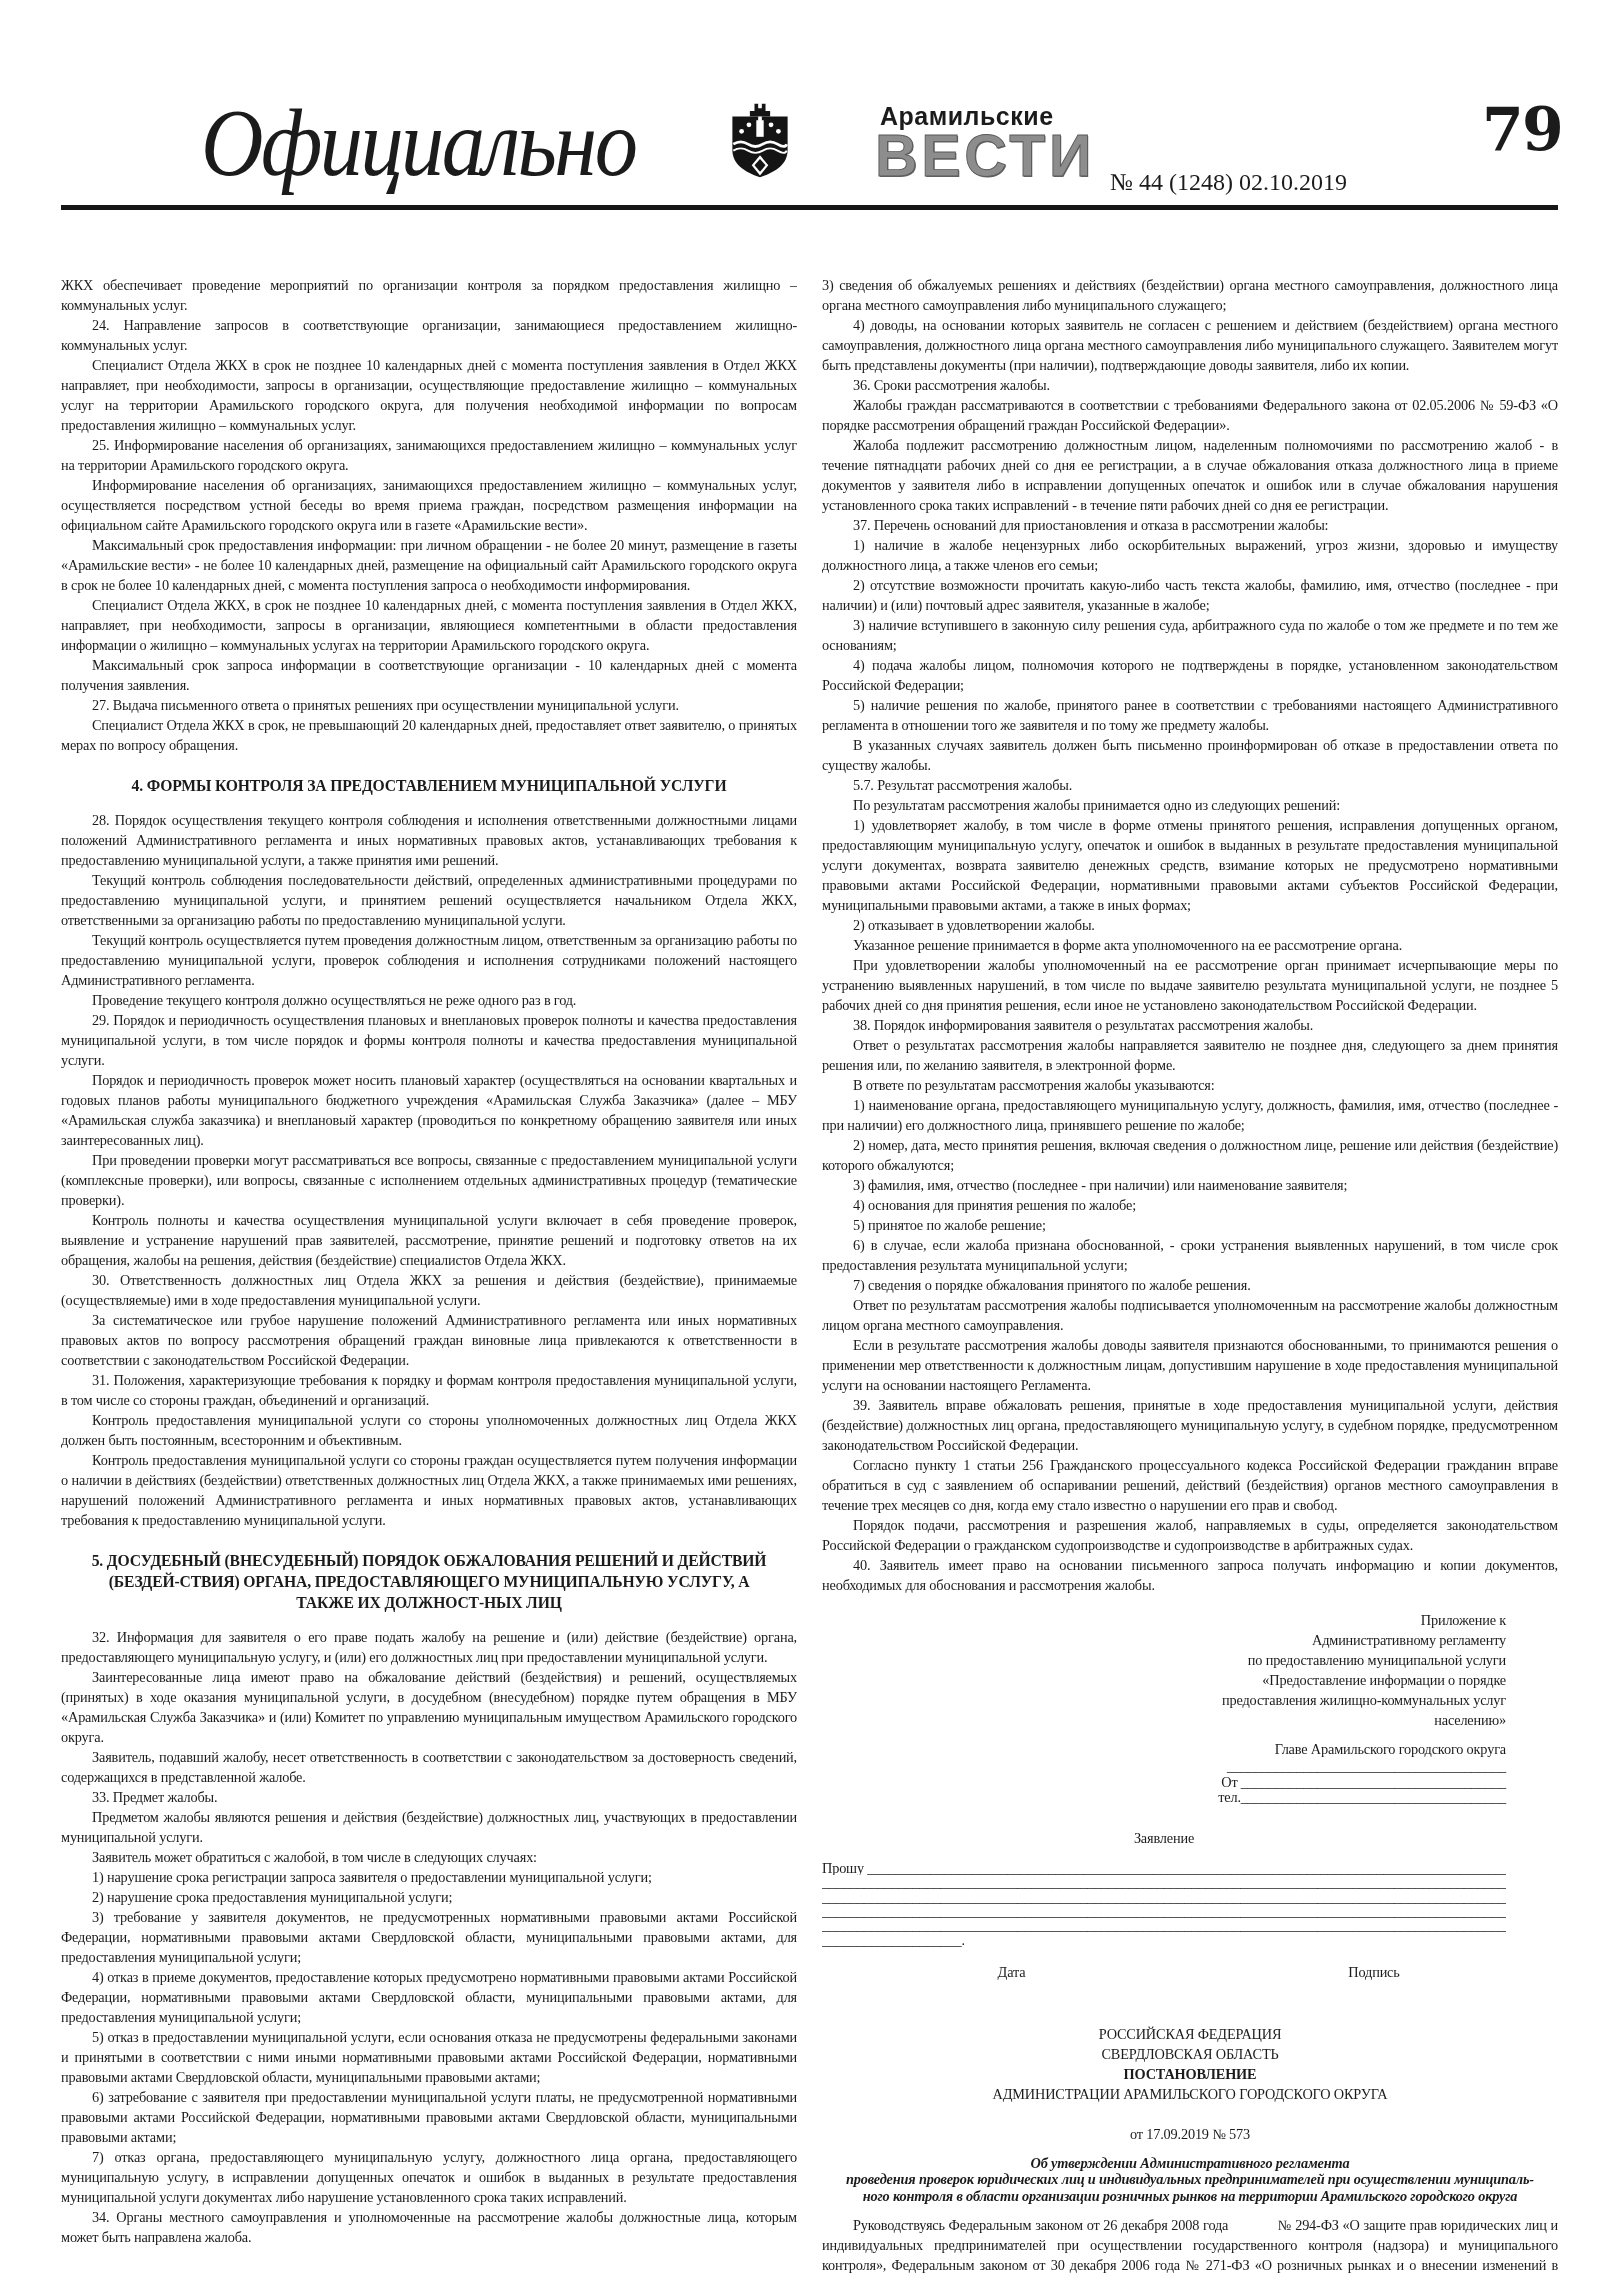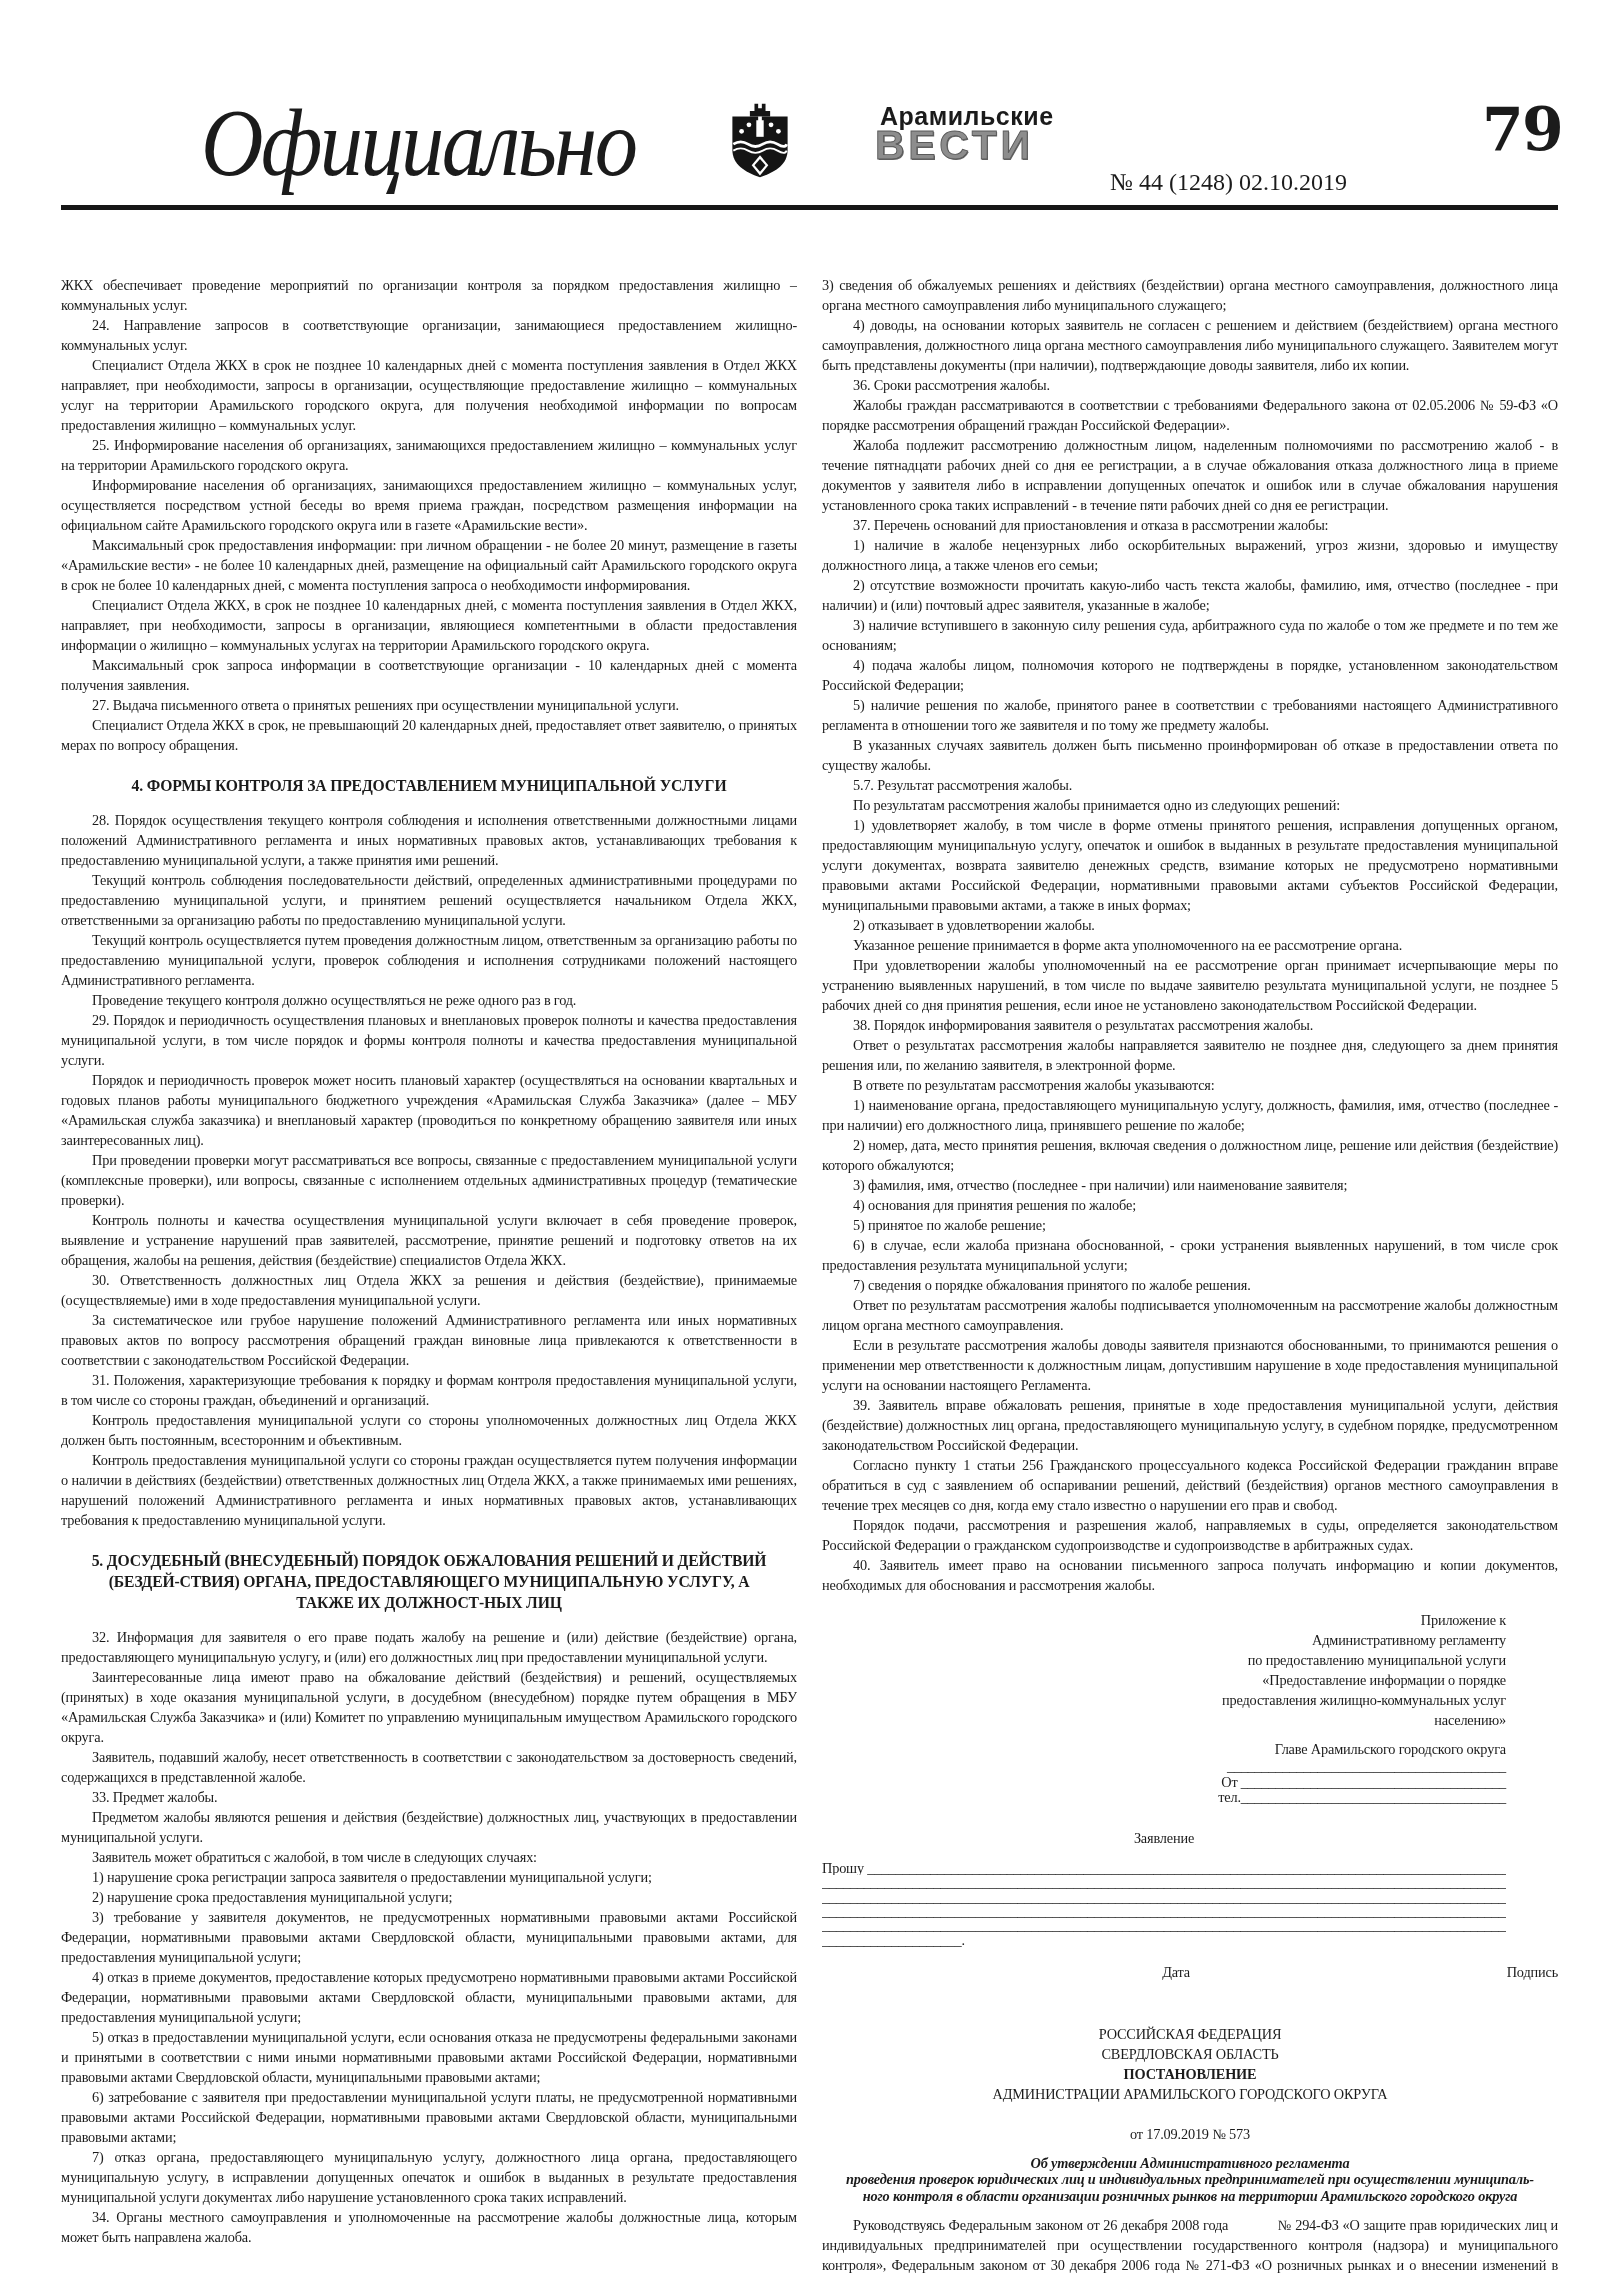--- a/index.html
+++ b/index.html
@@ -2,35 +2,35 @@
 <html style="font-size:14.8px"><head>
 <meta charset="utf-8">
 <style>
   html,body{margin:0;padding:0;}
   body{width:1619px;height:2290px;position:relative;background:#f4f4f2;font-family:"Liberation Serif",serif;color:#1b1b1b;overflow:hidden;}
   .page{position:absolute;left:0;top:0;width:1619px;height:2290px;background:#ffffff;}
   
   .masthead-title{position:absolute;left:201px;top:89px;font-size:96px;line-height:107px;font-style:italic;letter-spacing:-2.8px;transform:scaleX(.9);transform-origin:left bottom;white-space:nowrap;}
   .crest{position:absolute;left:727px;top:100px;width:66px;height:81px;}
   .brand-top{position:absolute;left:880px;top:102px;font-family:"Liberation Sans",sans-serif;font-weight:bold;font-size:25px;letter-spacing:0.5px;}
-  .brand-name{position:absolute;left:875px;top:122px;font-family:"Liberation Sans",sans-serif;font-weight:bold;font-size:41px;letter-spacing:3.7px;color:#8d8d8d;-webkit-text-stroke:0.9px #5a5a5a;text-shadow:0.9px 0.9px 0 #666;}
+  .brand-name{position:absolute;left:875px;top:122px;font-family:"Liberation Sans",sans-serif;font-weight:bold;font-size:59px;letter-spacing:3.7px;color:#8d8d8d;-webkit-text-stroke:0.9px #5a5a5a;text-shadow:0.9px 0.9px 0 #666;}
   .page-number{position:absolute;right:57px;top:83px;font-family:"DejaVu Serif",serif;font-weight:bold;font-size:60px;line-height:92px;letter-spacing:-1.8px;}
   .issue-line{position:absolute;right:272px;top:169px;font-size:24px;white-space:nowrap;}
   .rule{position:absolute;left:61px;top:205px;width:1497px;height:4.6px;background:#161616;}
   
   .col{position:absolute;top:275px;width:736px;font-size:14.3px;line-height:20px;text-align:justify;letter-spacing:-.012em;}
   .col.left{left:61px;height:1998px;overflow:hidden;}
   .col.right{left:822px;height:2003px;overflow:hidden;}
   .b-p{text-indent:31px;}
   .b-pni{text-indent:0;}
   .b-l{text-align:center;text-indent:0;}
   .b-h{font-weight:bold;text-align:center;text-indent:0;font-size:15.7px;line-height:21px;margin:20px 24px 14px 24px;}
   .b-c{text-align:center;text-indent:0;}
   .b-cb{text-align:center;text-indent:0;font-weight:bold;}
-  .b-row{display:grid;grid-template-columns:50% 50%;text-align:right;}
+  .b-row{display:grid;grid-template-columns:50% 50%;text-align:center;}
   .b-row span:first-child{padding-left:11px;}
   .b-lines.rl div{text-align:right;padding-right:52px;line-height:20px;}
   .b-lines.addr div{text-align:right;padding-right:52px;line-height:15.7px;white-space:nowrap;overflow:hidden;}
   .b-lines.form{padding-right:52px;}
   .b-lines.form div{text-align:left;line-height:14.3px;white-space:nowrap;overflow:hidden;}
   .b-lines.title div{text-align:center;font-weight:bold;font-style:italic;line-height:16.6px;}
 </style>
 </head>
 <body>
 

